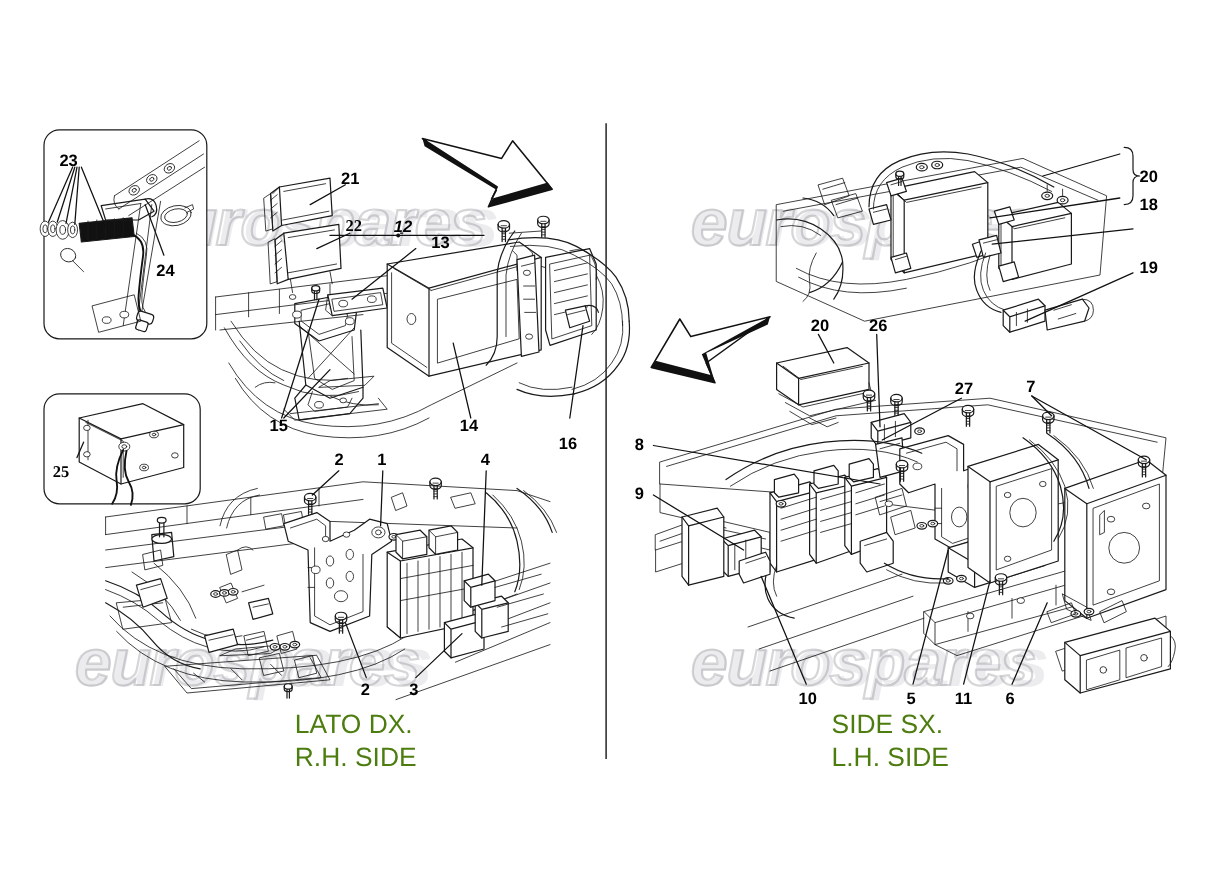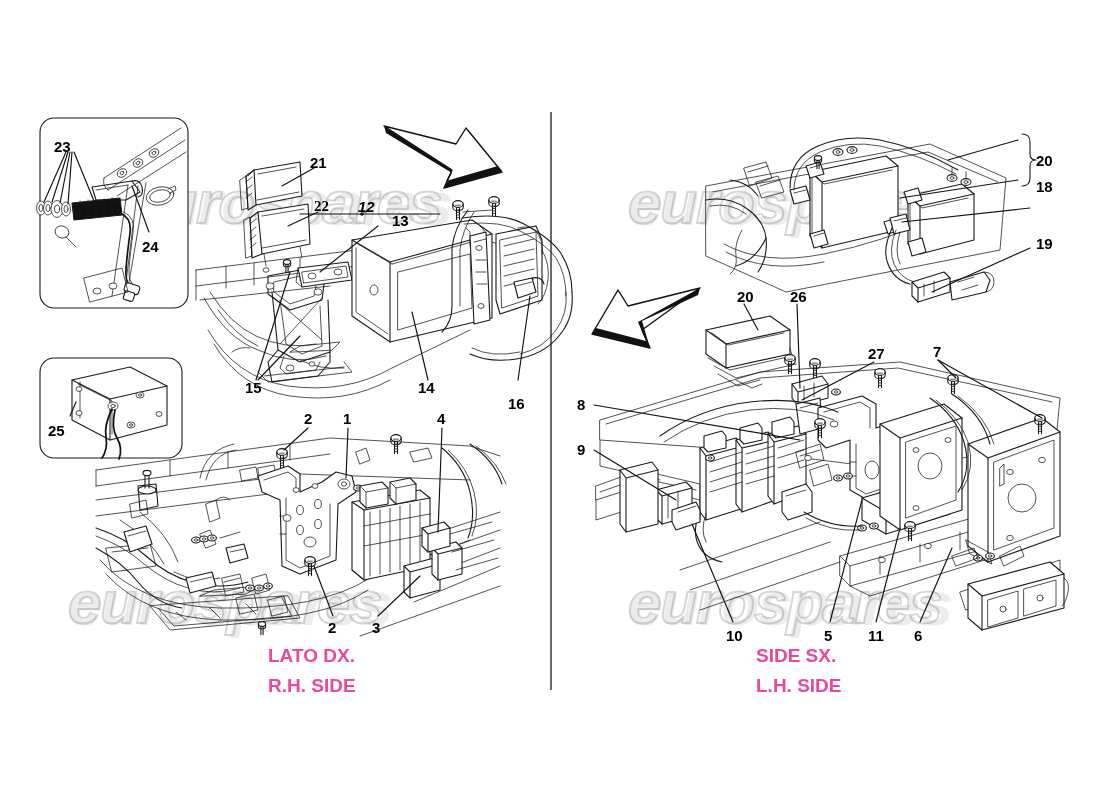--- a/index.html
+++ b/index.html
@@ -4,21 +4,21 @@
 <style>
   html,body{margin:0;padding:0;background:#ffffff;}
   body{width:1100px;height:800px;overflow:hidden;
        font-family:"Liberation Sans", sans-serif;}
   #sheet{position:relative;width:1100px;height:800px;background:#fff;}
   svg.layer{position:absolute;left:0;top:0;width:1100px;height:800px;}
   .lbl{position:absolute;font-family:"Liberation Sans",sans-serif;
        font-weight:bold;font-size:15px;color:#000;white-space:nowrap;
        letter-spacing:0px;}
   .caption{position:absolute;font-family:"Liberation Sans",sans-serif;
-       font-size:19px;color:#ec4899;white-space:nowrap;font-weight:bold;}
+       font-size:24px;color:#4d7c0f;white-space:nowrap;}
   .wm{position:absolute;font-family:"Liberation Sans",sans-serif;
       font-weight:bold;font-style:italic;font-size:60px;
       color:rgba(0,0,0,0.0);
       -webkit-text-stroke:2px rgba(120,120,125,0.30);
       letter-spacing:-1px;user-select:none;pointer-events:none;}
   .wm2{position:absolute;font-family:"Liberation Sans",sans-serif;
       font-weight:bold;font-style:italic;font-size:62px;
       color:rgba(235,235,238,0.95);
       letter-spacing:-1px;user-select:none;pointer-events:none;}
 </style>
@@ -715,21 +715,21 @@
 
       <g>
         <path fill="#fff" stroke="#111" stroke-width="1.4" stroke-linejoin="round" d="M700,288 L628,306 L618,290 L592,334 L650,348 L642,330 Z"></path>
         <path fill="#111" stroke="none" d="M700,288 L698,295 L642,321 L650,348 L592,334 L596,328 L646,341 L638,322 Z"></path>
       </g>
     </g>
   </svg>
 
   <div class="lbl" style="left:54px;top:138px;">23</div>
   <div class="lbl" style="left:142px;top:238px;">24</div>
-  <div class="lbl" style="left:48px;top:422px;">25</div>
+  <div class="lbl" style="left:48px;top:422px;font-family:Liberation Serif, serif;">25</div>
 
   <div class="lbl" style="left:310px;top:154px;">21</div>
   <div class="lbl" style="left:314px;top:198px;font-family:Liberation Serif, serif;">22</div>
   <div class="lbl" style="left:358px;top:198px;font-style:italic;">12</div>
   <div class="lbl" style="left:392px;top:212px;">13</div>
   <div class="lbl" style="left:245px;top:379px;">15</div>
   <div class="lbl" style="left:418px;top:379px;">14</div>
   <div class="lbl" style="left:508px;top:379px;margin-top:16px;">16</div>
 
   <div class="lbl" style="left:304px;top:410px;">2</div>

